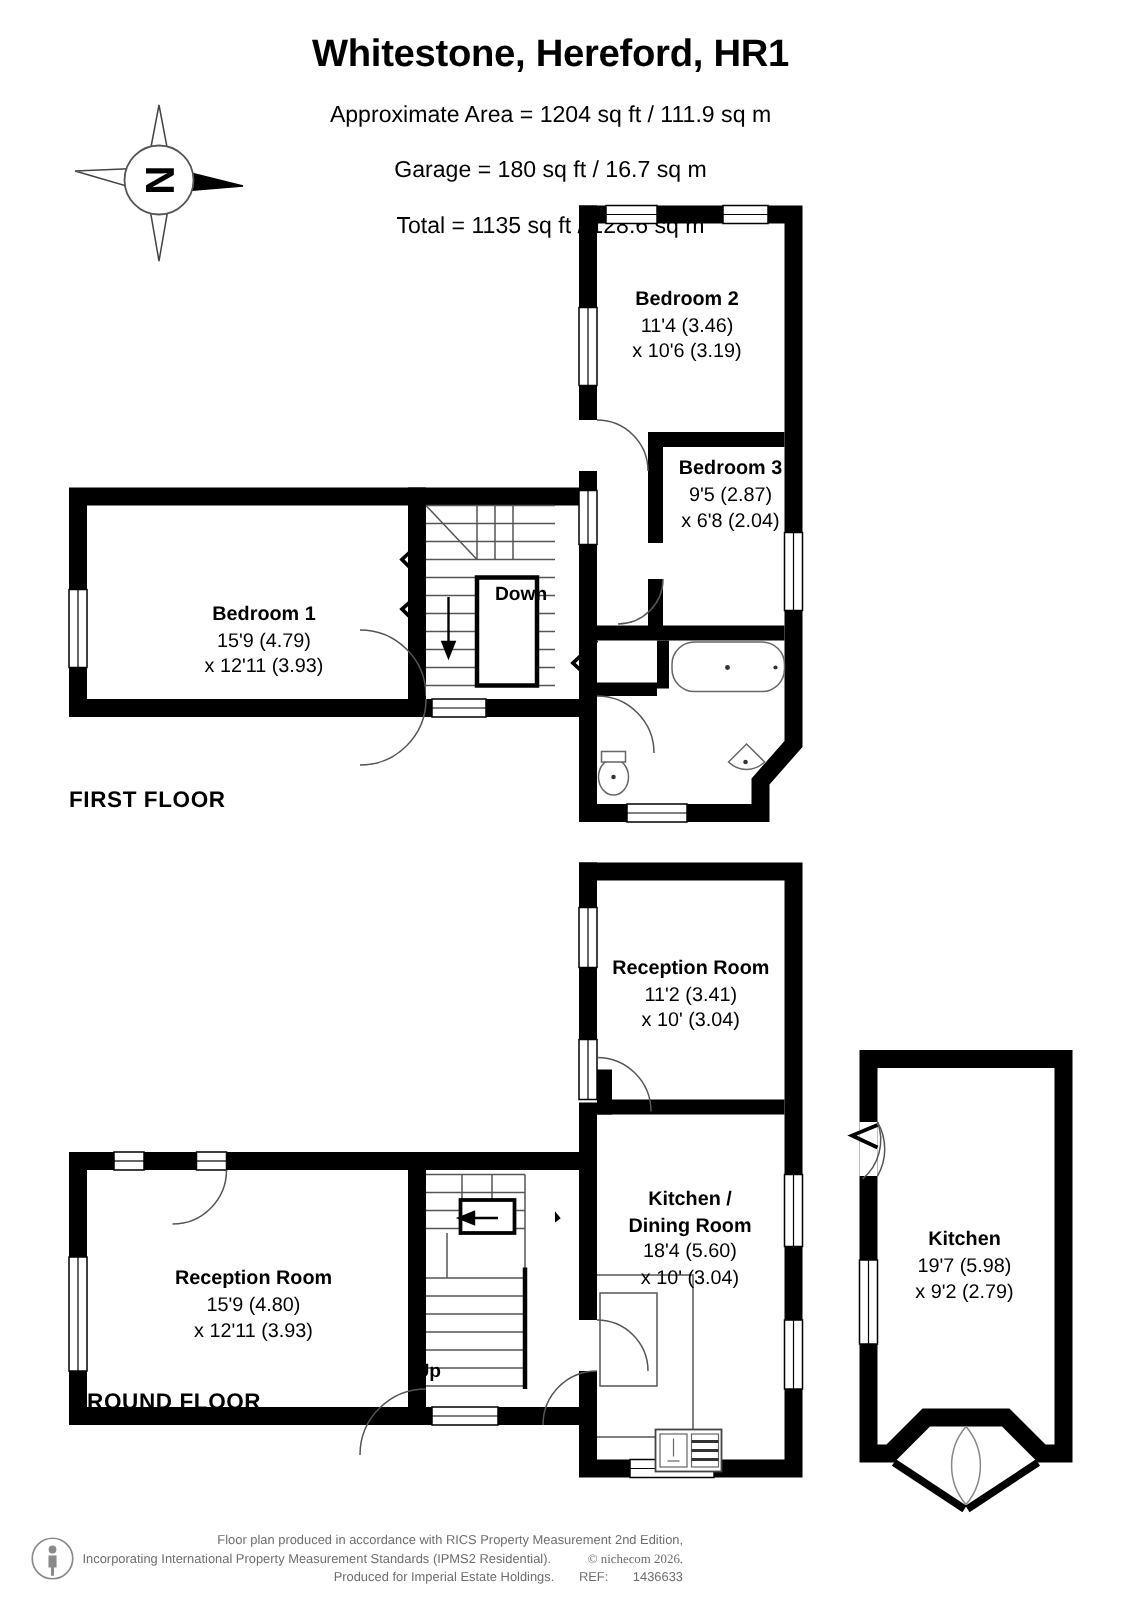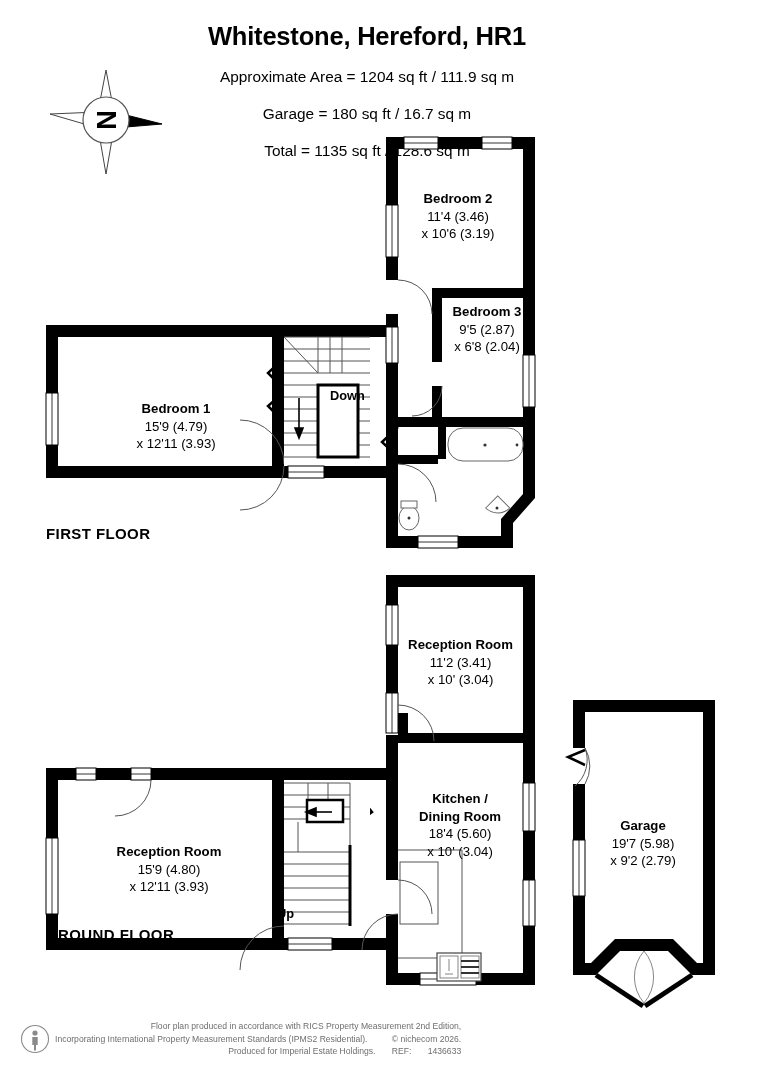--- a/index.html
+++ b/index.html
@@ -114,21 +114,21 @@
   #footer-text {
     position: absolute;
     left: 55px;
     top: 8px;
     font-size: 8.6px;
     line-height: 12.6px;
     color: #6e6e6e;
     text-align: right;
   }
   #footer-text .fline { display: block; white-space: nowrap; }
-  .fcopy { margin-left: 22px; }
+  .fcopy { margin-left: 22px; font-family: Liberation Serif, serif; }
   .fref  { margin-left: 14px; }
 </style>
 </head>
 <body>
 
 <div id="header">
   <div id="title">Whitestone, Hereford, HR1</div>
   <div class="area-line" id="area-1">Approximate Area = 1204 sq ft / 111.9 sq m</div>
   <div class="area-line">Garage = 180 sq ft / 16.7 sq m</div>
   <div class="area-line">Total = 1135 sq ft / 128.6 sq m</div>
@@ -466,21 +466,21 @@
   <span class="rdim">x 10' (3.04)</span>
 </div>
 
 <div class="room" style="left:86px; top:843px; width:166px;">
   <span class="rname">Reception Room</span>
   <span class="rdim">15'9 (4.80)</span>
   <span class="rdim">x 12'11 (3.93)</span>
 </div>
 
 <div class="room" style="left:568px; top:817px; width:150px;">
-  <span class="rname">Garage</span>
+  <span class="rname">Kitchen</span>
   <span class="rdim">19'7 (5.98)</span>
   <span class="rdim">x 9'2 (2.79)</span>
 </div>
 
 <div class="stair-dir" id="stair-down" style="left:330px; top:388px;">Down</div>
 <div class="stair-dir" id="stair-up" style="left:277px; top:906px;">Up</div>
 
 <svg style="position:absolute; left:0; top:0; width:764px; height:1080px; pointer-events:none;" viewBox="0 0 764 1080">
 
   <g>

